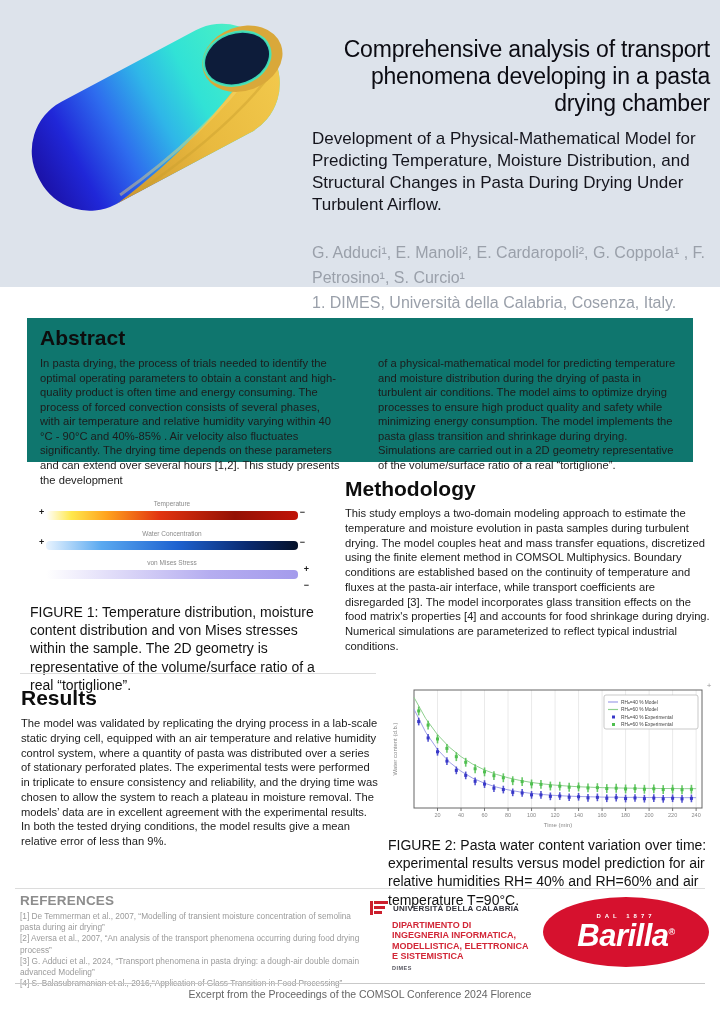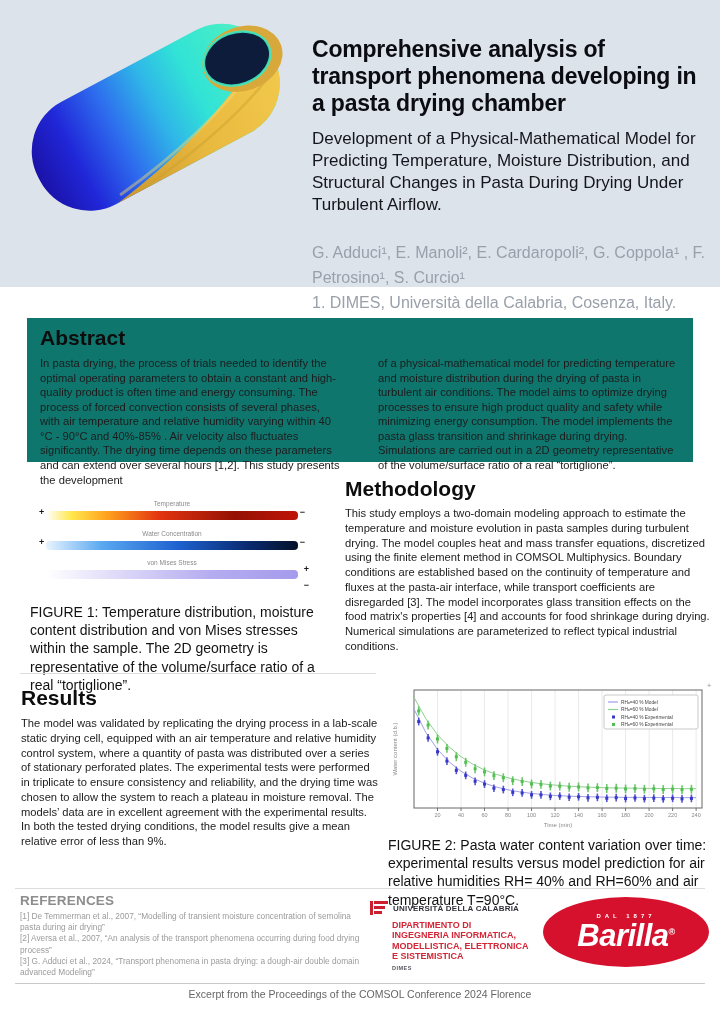--- a/index.html
+++ b/index.html
@@ -2,21 +2,21 @@
 <html><head>
 <meta charset="utf-8">
 <style>
   html,body{margin:0;padding:0;background:#888;}
   .poster{position:relative;width:720px;height:1016px;background:#ffffff;overflow:hidden;
           font-family:"Liberation Sans",sans-serif;color:#1c1c1c;margin:0 auto;}
   
   .header-band{position:absolute;left:0;top:0;width:720px;height:287px;background:#dde3eb;}
   .pasta{position:absolute;left:2px;top:2px;width:302px;height:278px;}
   .header-text{position:absolute;left:312px;top:36px;width:398px;}
-  .title{font-size:23px;line-height:1.17;font-weight:700;color:#0b0b12;letter-spacing:-0.2px;}
+  .title{font-size:23px;line-height:1.17;font-weight:400;color:#0b0b12;letter-spacing:-0.2px;text-align:right;}
   .subtitle{margin-top:11px;font-size:17px;line-height:1.3;color:#15151d;}
   .authors{margin-top:25px;font-size:16px;line-height:1.55;color:#9aa0aa;}
   
   .abstract{position:absolute;left:27px;top:318px;width:666px;height:144px;background:#0f766e;
             box-sizing:border-box;padding:8px 13px;}
   .h-section{font-size:21px;font-weight:700;color:#0d0d0d;margin:0 0 6px 0;}
   .abstract-cols{display:flex;gap:36px;}
   .abstract-cols>div{flex:1;font-size:11.2px;line-height:1.3;}
   
   .fig1{position:absolute;left:30px;top:492px;width:310px;height:106px;}
@@ -336,20 +336,21 @@
   </div>
   <div class="fig-caption fig2-caption">FIGURE 2:  Pasta water content variation over time: experimental results versus model prediction for air relative humidities RH= 40% and RH=60% and air temperature T=90°C.</div>
 
   <div class="divider div-full"></div>
 
   <div class="references">
     <div class="ref-heading">REFERENCES</div>
     <div class="ref-item">[1] De Temmerman et al., 2007,  “Modelling of transient moisture concentration of semolina pasta during air drying”</div>
     <div class="ref-item">[2] Aversa et al., 2007, “An analysis of the transport phenomena occurring during food drying process”</div>
     <div class="ref-item">[3] G. Adduci et al., 2024, “Transport phenomena in pasta drying: a dough-air double domain advanced Modeling”</div>
+    <div class="ref-item">[4] S. Balasubramanian et al., 2016,“Application of Glass Transition in Food Processing”</div>
   </div>
 
   <div class="unical">
     <div class="unical-top">
       <svg width="18" height="14" viewBox="0 0 18 14" aria-hidden="true">
         <rect x="0" y="0" width="3" height="14" fill="#cc1f2d"></rect>
         <rect x="4" y="0" width="14" height="3" fill="#cc1f2d"></rect>
         <rect x="4" y="5" width="11" height="3" fill="#cc1f2d"></rect>
         <rect x="4" y="10" width="8" height="3" fill="#cc1f2d"></rect>
       </svg>

